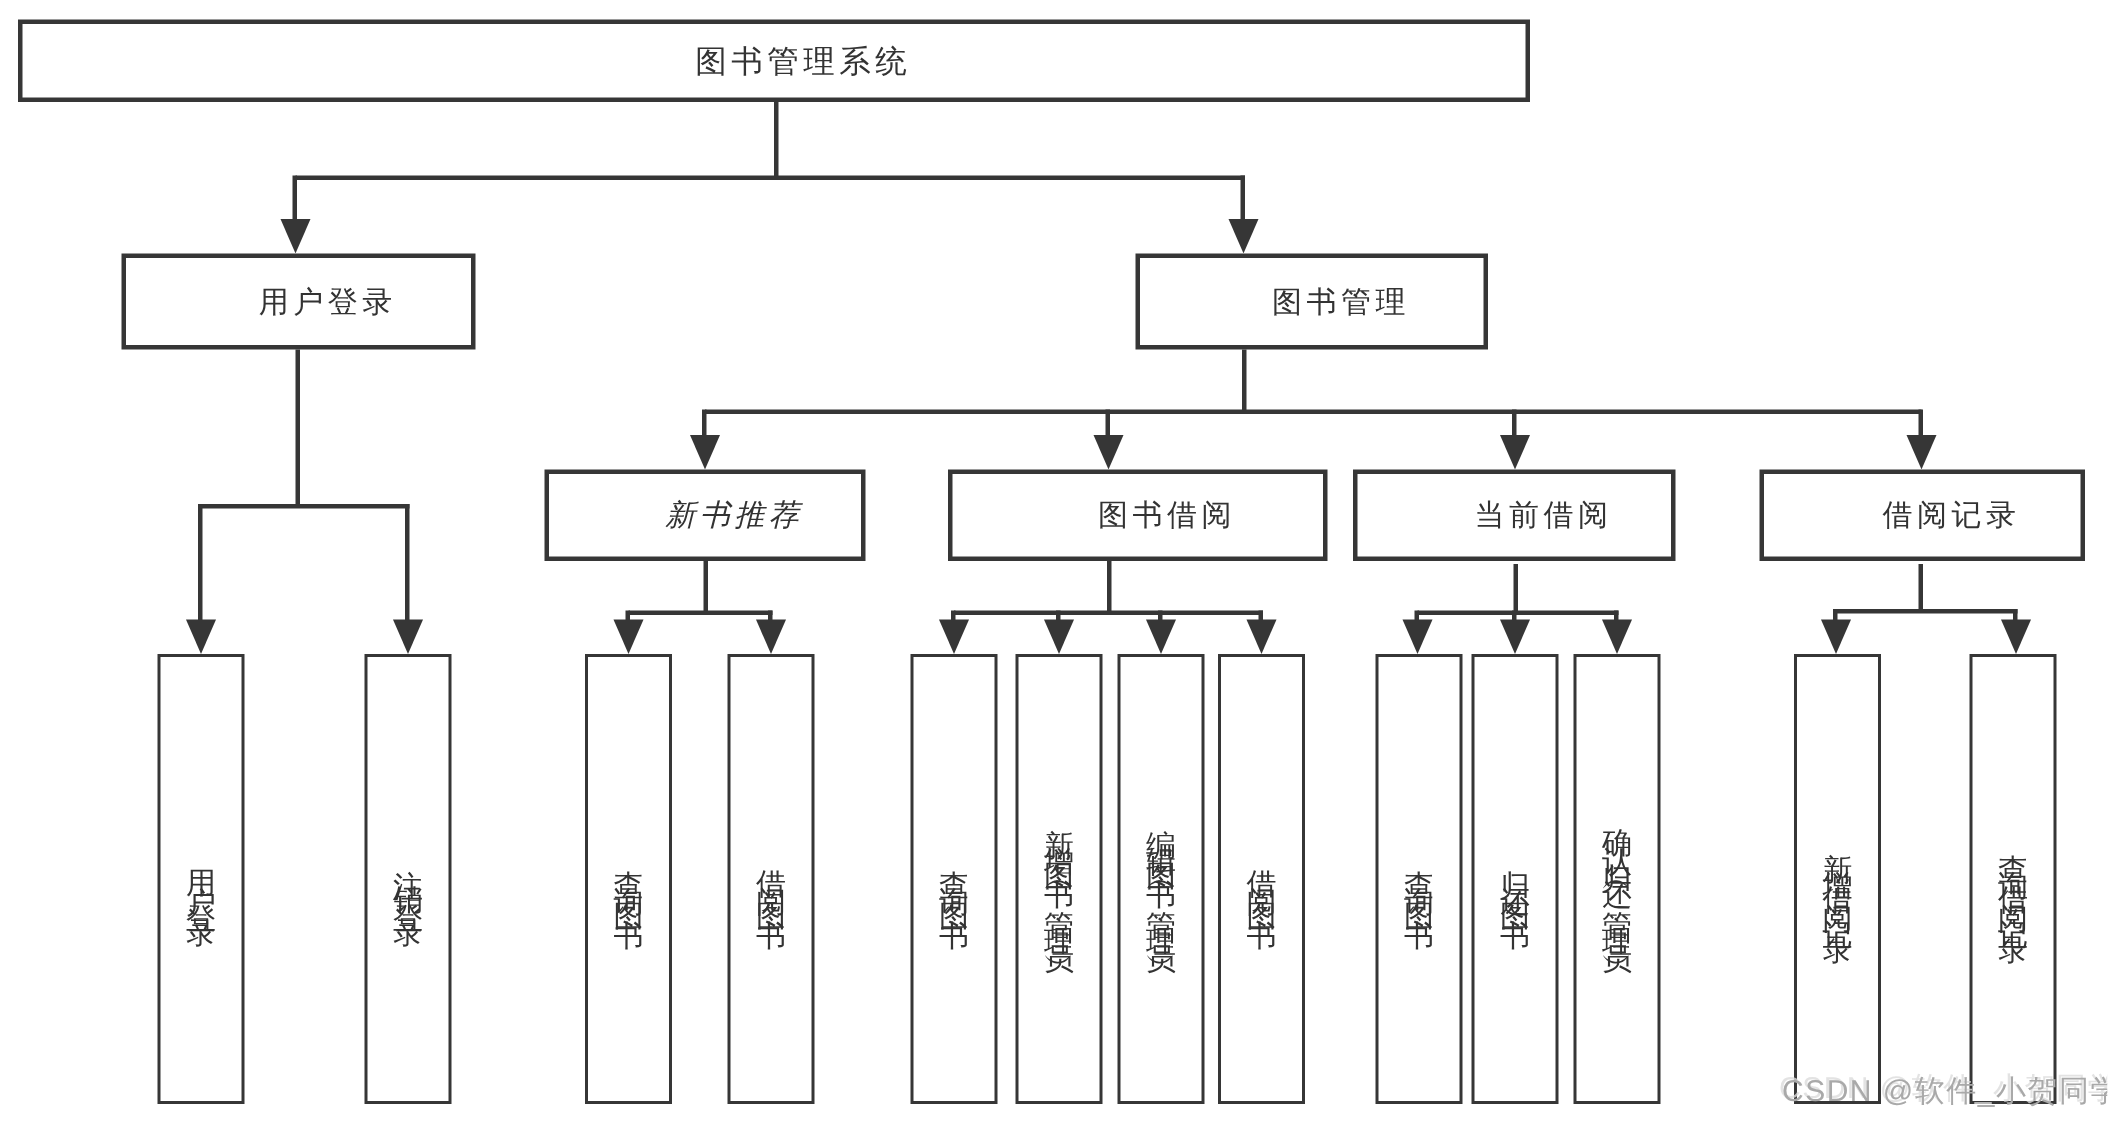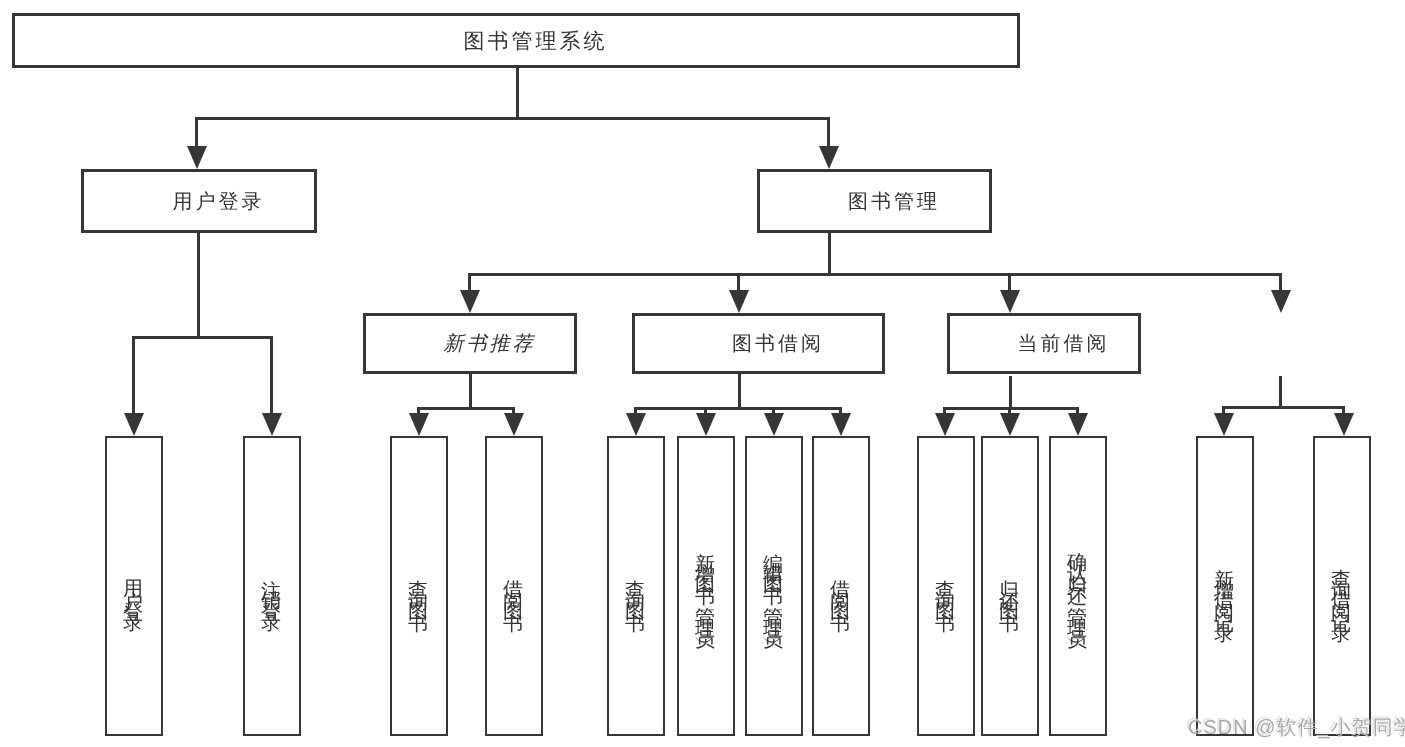--- a/index.html
+++ b/index.html
@@ -92,21 +92,22 @@
 
   <div class="vline" style="left:828px;top:233px;height:42px;"></div>
   <div class="hline" style="left:470px;top:273px;width:811px;"></div>
   <div class="arrow" style="left:460px;top:273px;height:40px;"></div>
   <div class="arrow" style="left:729px;top:273px;height:40px;"></div>
   <div class="arrow" style="left:1000px;top:273px;height:40px;"></div>
   <div class="arrow" style="left:1271px;top:273px;height:40px;"></div>
 
   <div class="hnode" style="left:363px;top:313px;width:214px;height:61px;font-style:italic;">新书推荐</div>
   <div class="hnode" style="left:632px;top:313px;width:253px;height:61px;">图书借阅</div>
-  <div class="hnode" style="left:947px;top:313px;width:194px;height:61px;">当前借阅</div>
+  <div class="hnode" style="left:902px;top:313px;width:215px;height:61px;">当前借阅</div>
+  <div class="hnode" style="left:1173px;top:313px;width:217px;height:61px;">借阅记录</div>
 
   <div class="vline" style="left:469px;top:374px;height:35px;"></div>
   <div class="hline" style="left:419px;top:407px;width:96px;"></div>
   <div class="arrow" style="left:409px;top:407px;height:29px;"></div>
   <div class="arrow" style="left:504px;top:407px;height:29px;"></div>
 
   <div class="vline" style="left:738px;top:374px;height:35px;"></div>
   <div class="hline" style="left:636px;top:407px;width:206px;"></div>
   <div class="arrow" style="left:626px;top:407px;height:29px;"></div>
   <div class="arrow" style="left:696px;top:407px;height:29px;"></div>

